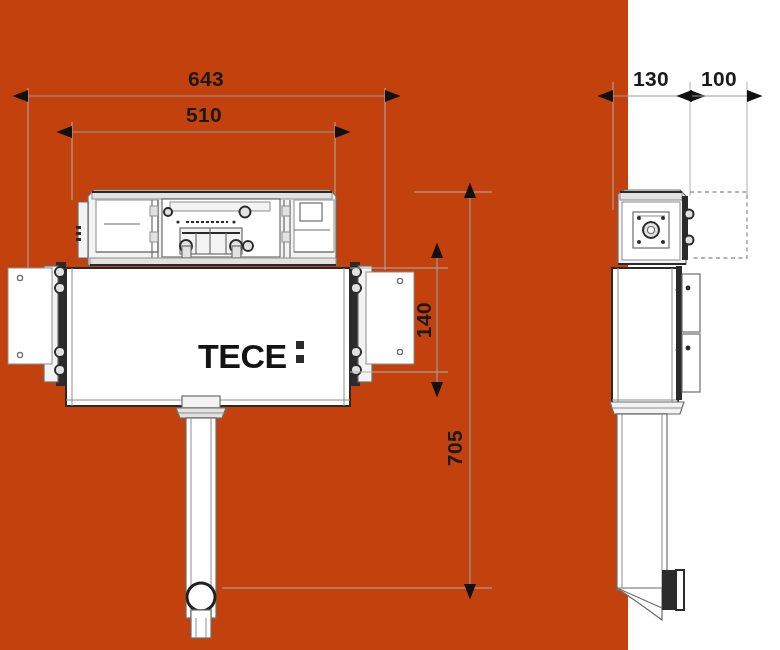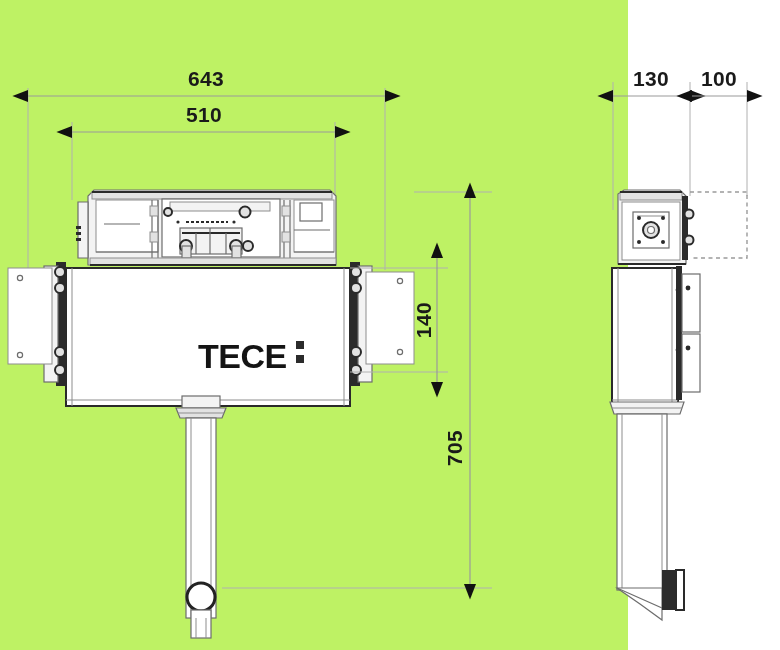--- a/index.html
+++ b/index.html
@@ -10,21 +10,21 @@
   body {
     width: 780px;
     height: 650px;
     font-family: "Liberation Sans", sans-serif;
     overflow: hidden;
   }
   #drawing-root {
     position: relative;
     width: 628px;
     height: 650px;
-    background: #bef264;
+    background: #c2410c;
   }
   svg.cad {
     position: absolute;
     top: 0;
     left: 0;
     width: 780px;
     height: 650px;
     display: block;
   }
   .dim-text {

